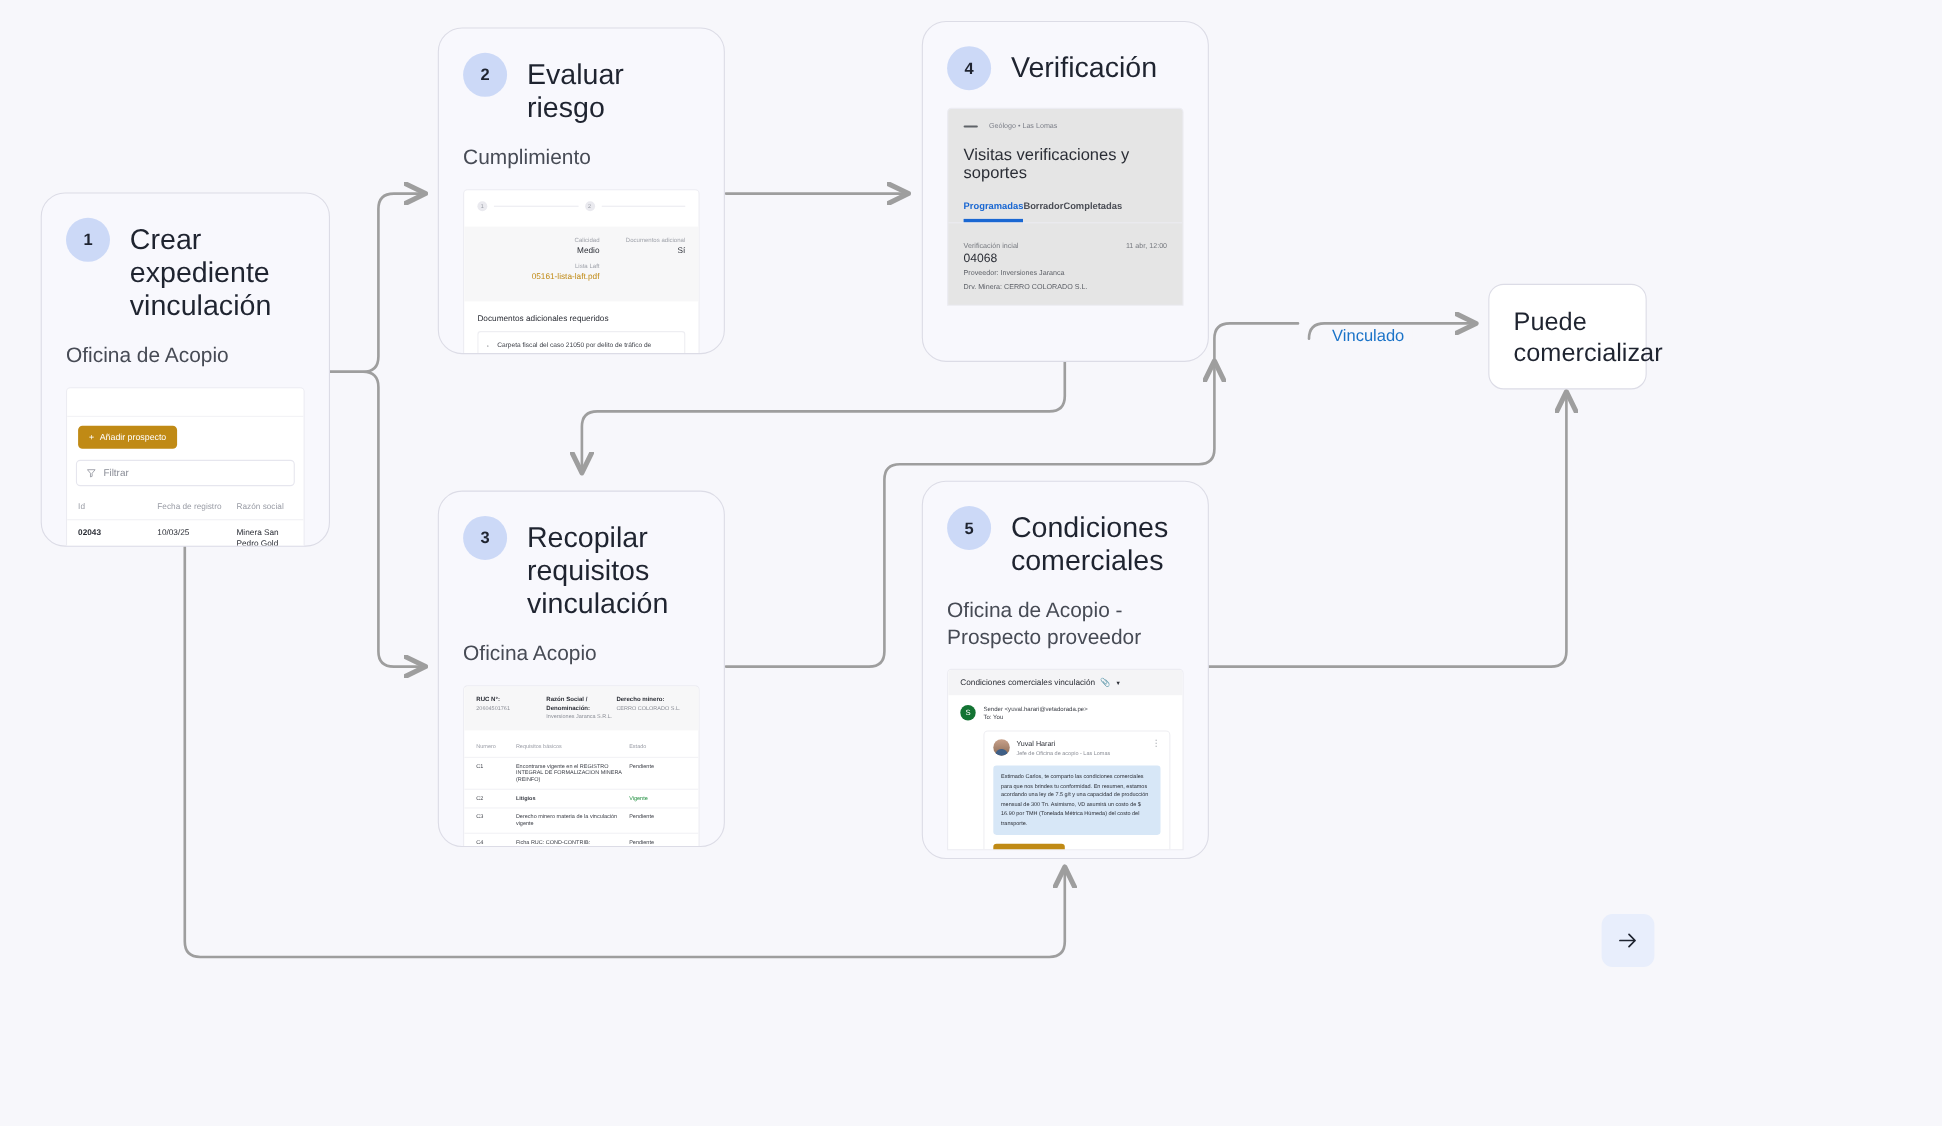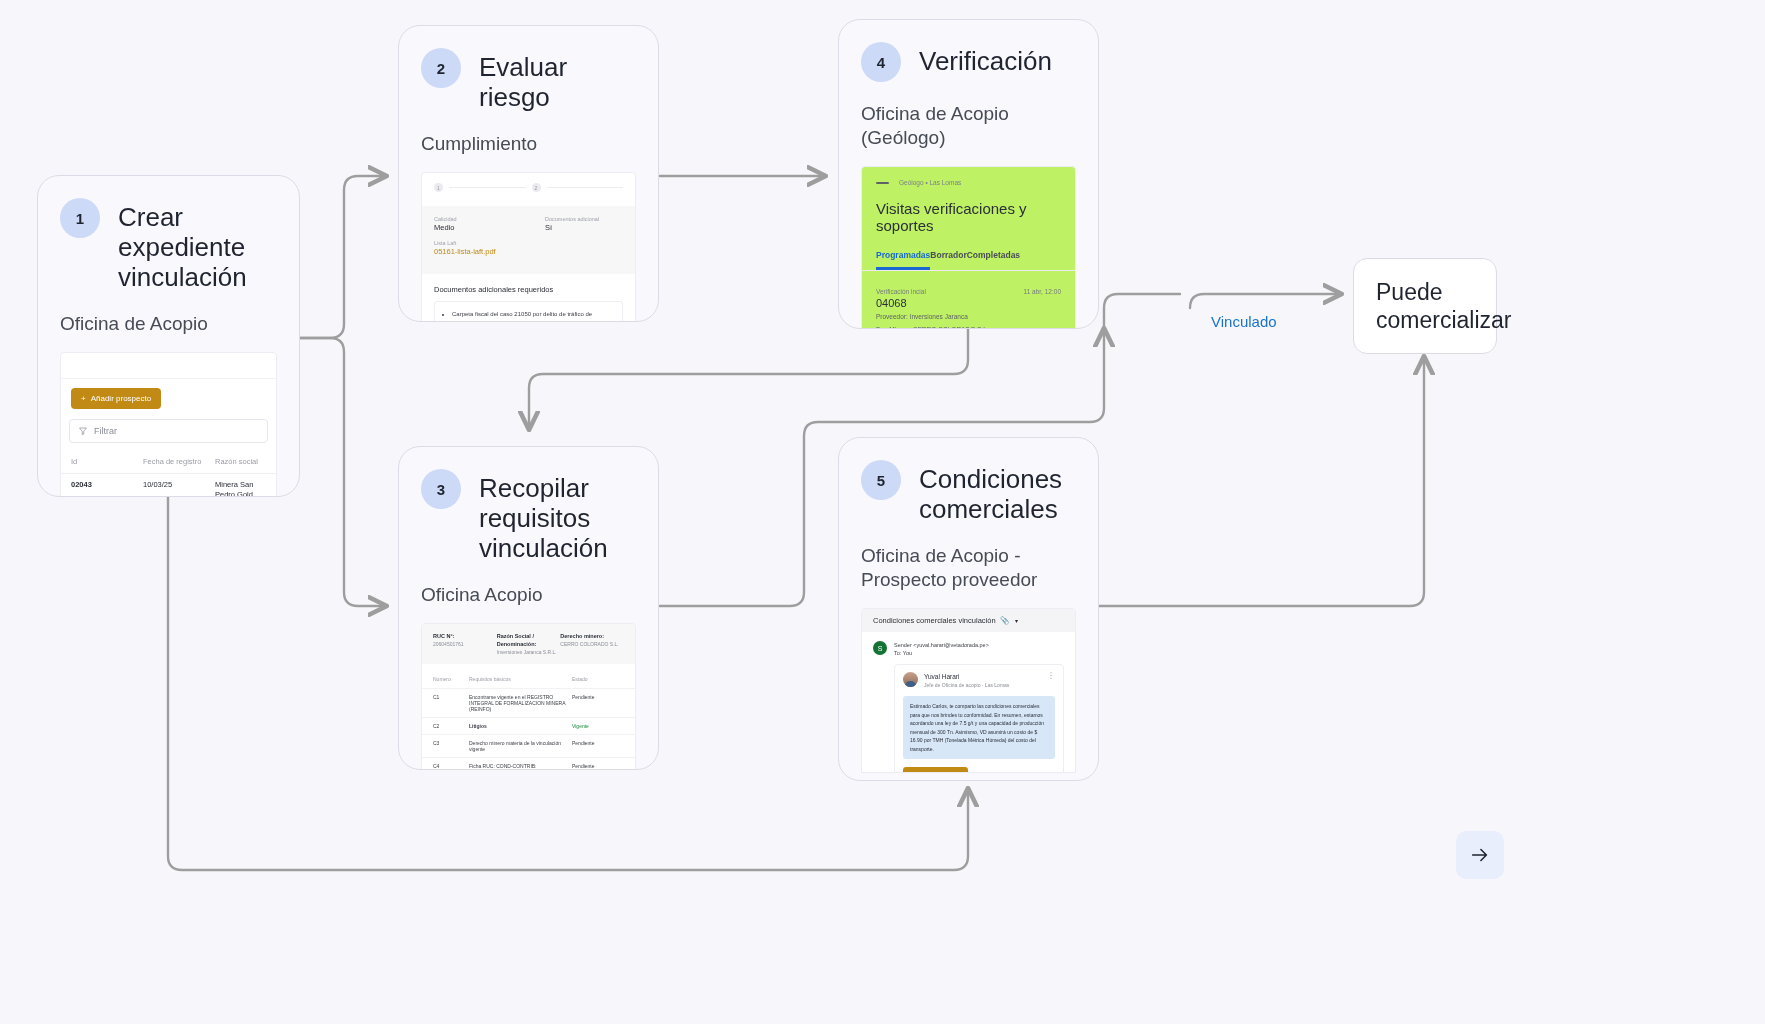--- a/index.html
+++ b/index.html
@@ -70,40 +70,40 @@
 
   
   .c2-shot { height:165px; background:#fff; }
   .c2-steps { display:flex; align-items:center; gap:6px; padding:10px 12px 0 12px; }
   .stepdot {
     width:9px; height:9px; border-radius:50%; background:#eaeaef;
     color:#9a9da6; font-size:5px; display:flex; align-items:center; justify-content:center;
   }
   .stepline { height:1px; background:#ececf0; flex:1; }
   .c2-grey { background:#f7f7f8; margin-top:14px; padding:9px 12px 11px 12px; display:flex; }
-  .fld { margin-bottom:6px; }
+  .fld { margin-bottom:6px;text-align:right; }
   .fld .lbl { font-size:5.5px; color:#a0a3ab; line-height:8px; }
   .fld .val { font-size:7.5px; color:#2b2e36; line-height:10px; }
   .fld .val.link { color:#c08a15; }
   .c2-grey .left { flex:1; }
   .c2-grey .right { width:78px; }
   .c2-docs-h { font-size:7.5px; color:#2b2e36; padding:11px 12px 0 12px; }
   .c2-docs {
     margin:7px 12px 0 12px; border:1px solid #eeeef2; border-radius:3px;
     padding:7px 9px; font-size:6px; color:#3b3e46; line-height:10px;
   }
   .c2-docs li { margin-left:8px; }
   .c2-docs ul { margin:0; padding:0; list-style:disc; }
   .btn-gold-sm {
     display:inline-block; background:#c08a15; color:#fff;
     font-size:7.5px; border-radius:3px; padding:5px 11px;
   }
 
   
-  .c4-shot { height:180px; background:#bef264; }
+  .c4-shot { height:180px; background:#e5e5e5; }
   .c4-bread { display:flex; align-items:center; gap:10px; padding:12px 14px 0 14px; }
   .dash { width:13px; height:2px; background:#5f6368; border-radius:1px; }
   .c4-bread .txt { font-size:6.5px; color:#7c7f88; }
   .c4-h { font-size:15px; color:#2b2e36; padding:14px 14px 0 14px; font-weight:400; }
   .c4-tabs { display:flex; padding:16px 14px 0 14px; border-bottom:1px solid #ececf0; }
   .c4-tab { font-size:8.5px; color:#4a4d55; padding-bottom:7px; font-weight:bold; }
   .c4-tab.active { color:#1967d2; border-bottom:3px solid #1967d2; }
   .c4-item { padding:17px 14px 0 14px; }
   .c4-item .row1 { display:flex; justify-content:space-between; font-size:6.5px; color:#76797f; }
   .c4-item .num { font-size:11px; color:#2b2e36; margin-top:2px; }
@@ -154,21 +154,21 @@
   
   .endnode {
     position:absolute;
     background:#ffffff; border:1px solid #dcdce6; border-radius:14px;
     display:flex; align-items:center; padding:0 22px;
     font-size:23px; line-height:28px; color:#1f2430;
   }
 
   
   .edge-label {
-    position:absolute; font-size:15px; color:#1a73c8; background:#f7f7fb; padding:16px 7px;
+    position:absolute; font-size:15px; color:#1a73c8; background:#f7f7fb; padding:0 7px;
   }
 
   
   .fab {
     position:absolute; width:48px; height:48px; border-radius:10px;
     background:#e8eefc; display:flex; align-items:center; justify-content:center;
   }
 </style>
 </head>
 <body>
@@ -286,21 +286,20 @@
       </div>
 
     </div>
   </div>
 
   <div class="card" style="left:838px; top:19px; width:261px; height:310px;">
     <div class="card-head">
       <div class="badge">4</div>
       <div class="card-title">Verificación</div>
     </div>
-    <div class="card-sub">Oficina de Acopio (Geólogo)</div>
     <div class="shot c4-shot">
       <div class="c4-bread">
         <div class="dash"></div>
         <div class="txt">Geólogo • Las Lomas</div>
       </div>
       <div class="c4-h">Visitas verificaciones y soportes</div>
       <div class="c4-tabs">
         <div class="c4-tab active">Programadas</div>
         <div class="c4-tab">Borrador</div>
         <div class="c4-tab">Completadas</div>

